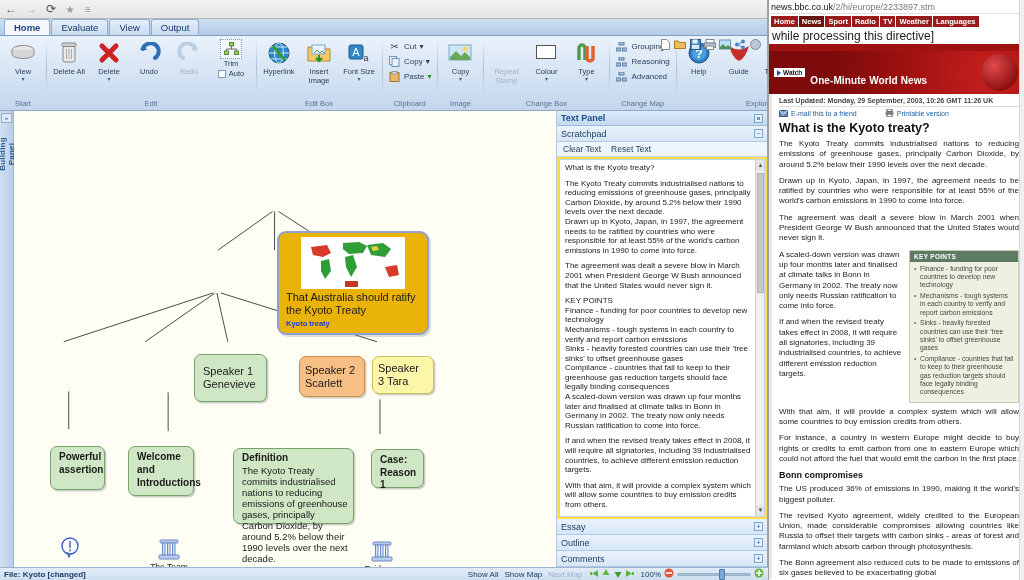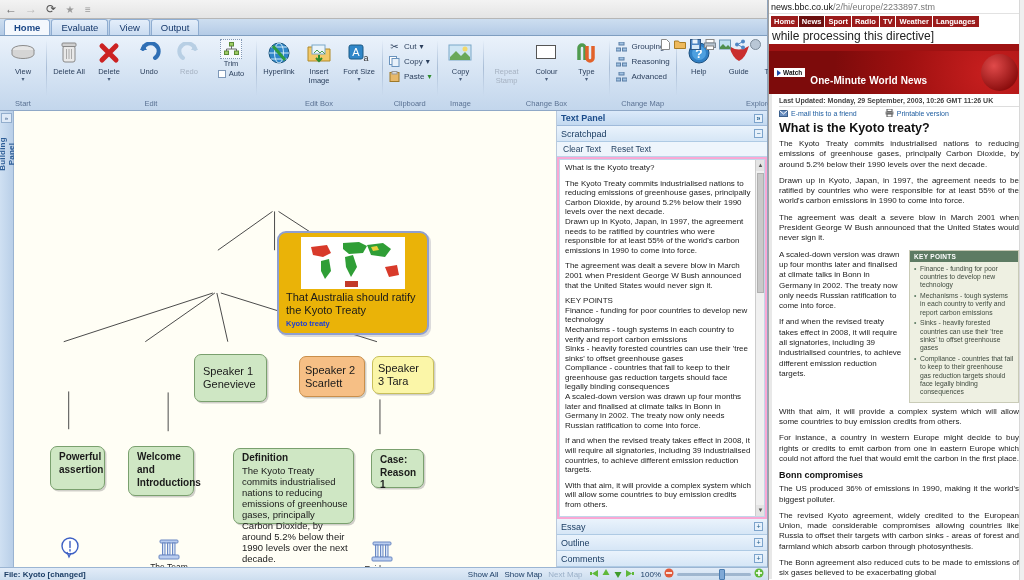--- a/index.html
+++ b/index.html
@@ -130,21 +130,21 @@
 
   .worldmap { width: 104px; height: 52px; margin: 1px auto 2px; display: block; }
 
   svg.lines { position: absolute; inset: 0; pointer-events: none; }
 
   .base-ico { position: absolute; text-align: center; width: 58px; }
   .base-ico .glyph { display: block; margin: 0 auto; }
   .base-ico .cap { font-size: 8.5px; color: #1c1c1c; line-height: 10px; margin-top: 1px; }
 
   
-  .text-panel { width: 210px; background: #f9a8d4; display: flex; flex-direction: column; justify-content: center; }
+  .text-panel { width: 210px; background: #fde047; display: flex; flex-direction: column; justify-content: center; }
   .tp-head {
     height: 15px; background: linear-gradient(#dceafa,#c3d9f0); border-bottom: 1px solid #9fbada;
     display: flex; align-items: center; justify-content: space-between; padding: 0 4px;
     font-size: 9px; font-weight: bold; color: #1b4c8a;
   }
   .tp-sec {
     height: 16px; background: linear-gradient(#eaf3fc,#d6e6f6); border-bottom: 1px solid #aecae4;
     display: flex; align-items: center; justify-content: space-between; padding: 0 4px;
     font-size: 9px; color: #17395f; cursor: pointer;
   }

